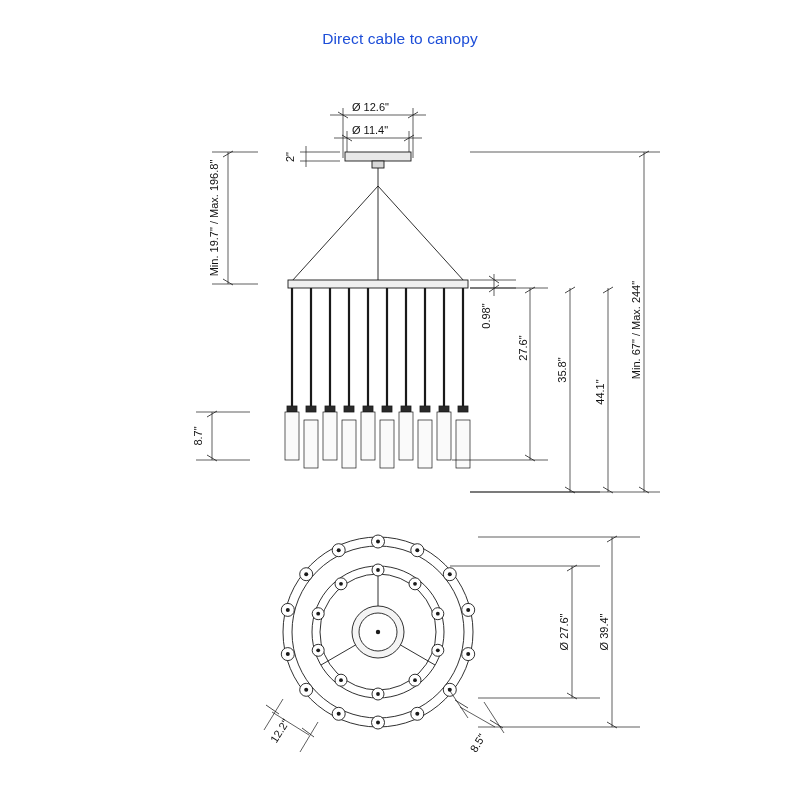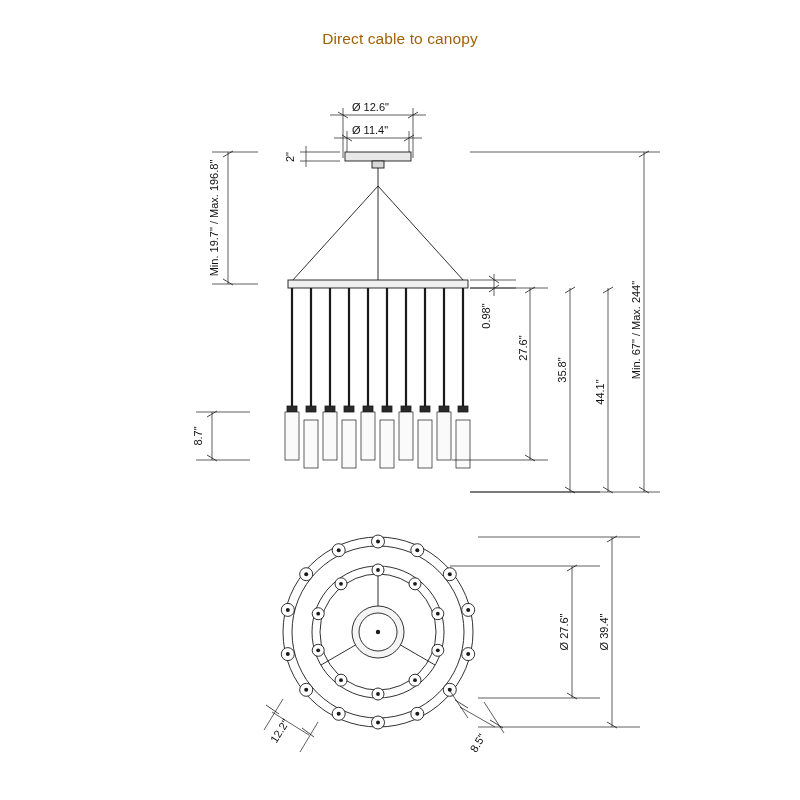--- a/index.html
+++ b/index.html
@@ -22,21 +22,21 @@
     width: 800px;
     height: 800px;
   }
   .title {
     position: absolute;
     left: 0;
     top: 30px;
     width: 800px;
     text-align: center;
     font-size: 15.5px;
-    color: #a16207;
+    color: #1d4ed8;
     letter-spacing: 0.1px;
   }
   svg {
     position: absolute;
     left: 0;
     top: 0;
   }
   .lbl {
     font-family: "Liberation Sans", sans-serif;
     font-size: 11px;

